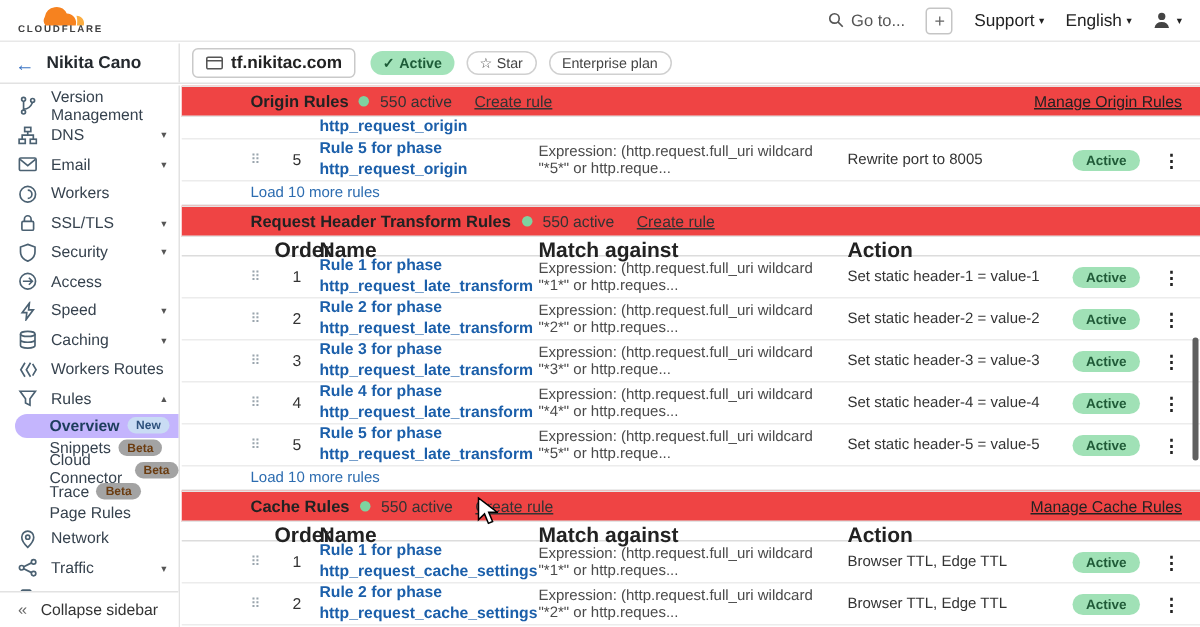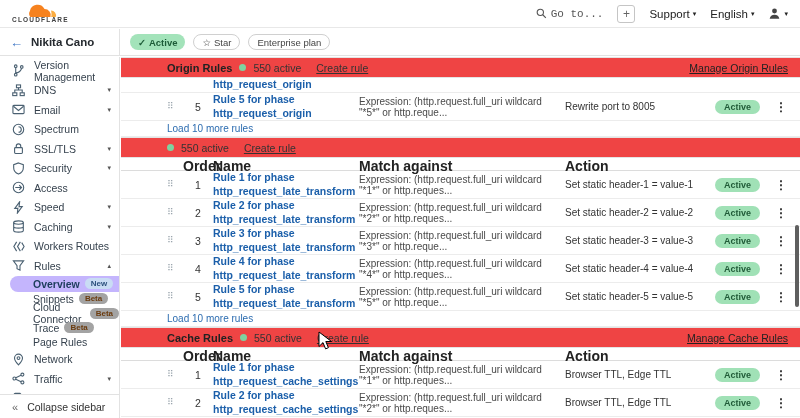--- a/index.html
+++ b/index.html
@@ -5,21 +5,21 @@
   * { margin:0; padding:0; box-sizing:border-box; }
   html,body { width:800px; height:418px; overflow:hidden; background:#fff;
     font-family:"Liberation Sans", sans-serif; color:#333; }
 
   
   .topbar { position:absolute; top:0; left:0; width:800px; height:28px;
     background:#fff; border-bottom:1px solid #e8e8e8; display:flex; align-items:center; }
   .logo { display:flex; flex-direction:column; align-items:center; margin-left:12px; line-height:1; }
   .logo-text { font-size:6.5px; font-weight:bold; letter-spacing:1.2px; color:#404041; margin-top:-2px; }
   .tb-right { margin-left:auto; display:flex; align-items:center; gap:14px; padding-right:12px; }
-  .goto { display:flex; align-items:center; gap:4px; font-size:11px; color:#555;font-family:Liberation Mono, monospace; }
+  .goto { display:flex; align-items:center; gap:4px; font-size:11px; color:#555; }
   .plusbtn { width:18px; height:18px; border:1px solid #c5c5c5; border-radius:3px;
     display:flex; align-items:center; justify-content:center; font-size:12px; color:#666; background:#fff; }
   .tbitem { font-size:11.5px; color:#222; display:flex; align-items:center; gap:3px; }
   .caret { font-size:7px; color:#222; }
 
   
   .accountbar { position:absolute; top:29px; left:0; width:800px; height:27px;
     background:#fff; border-bottom:1px solid #e2e2e2; display:flex; align-items:center; }
   .acct-left { width:120px; height:100%; border-right:1px solid #e2e2e2;
     display:flex; align-items:center; gap:8px; padding-left:10px; flex:none; }
@@ -127,20 +127,27 @@
       <span class="caret">▾</span>
     </div>
   </div>
 </div>
 
 <div class="accountbar">
   <div class="acct-left">
     <span class="backarrow">←</span>
     <span class="acct-name">Nikita Cano</span>
   </div>
+  <div class="domainbox">
+    <svg width="12" height="12" viewBox="0 0 14 14">
+      <rect x="1" y="2.5" width="12" height="9" rx="1" fill="none" stroke="#555" stroke-width="1.2"></rect>
+      <path d="M1 5.3h12" stroke="#555" stroke-width="1.2"></path>
+    </svg>
+    <span>tf.nikitac.com</span>
+  </div>
   <span class="pill pill-green">
     <span>✓</span>
     <span>Active</span>
   </span>
   <span class="pill pill-line">
     <span>☆</span>
     <span>Star</span>
   </span>
   <span class="pill pill-line">
     <span>Enterprise plan</span>
@@ -177,21 +184,21 @@
     </svg>
     <span>Email</span>
     <span class="sbcaret">▾</span>
   </div>
 
   <div class="sbitem">
     <svg width="13" height="13" viewBox="0 0 14 14" fill="none" stroke="#4b6172" stroke-width="1.2">
       <circle cx="7" cy="7" r="5.6"></circle>
         <path d="M7 4a3 3 0 0 1 0 6"></path>
     </svg>
-    <span>Spectrum</span>
+    <span>Workers</span>
   </div>
 
   <div class="sbitem">
     <svg width="13" height="13" viewBox="0 0 14 14" fill="none" stroke="#4b6172" stroke-width="1.2">
       <rect x="2.8" y="6" width="8.4" height="6.4" rx="1"></rect>
         <path d="M4.6 6V4.4a2.4 2.4 0 0 1 4.8 0V6"></path>
     </svg>
     <span>SSL/TLS</span>
     <span class="sbcaret">▾</span>
   </div>
@@ -319,20 +326,21 @@
     <span class="match">Expression: (http.request.full_uri wildcard "*5*" or http.reque...</span>
     <span class="action">Rewrite port to 8005</span>
     <span class="stat">Active</span>
     <span class="kebab">⋮</span>
   </div>
   <div class="loadmore">
     <span>Load 10 more rules</span>
   </div>
 
   <div class="sechead">
+    <span class="sectitle">Request Header Transform Rules</span>
     <span class="gdot"></span>
     <span class="countt">550 active</span>
     <span class="createlink">Create rule</span>
   </div>
   <div class="colhead">
     <span></span>
     <span style="text-align:left">Order</span>
     <span>Name</span>
     <span>Match against</span>
     <span>Action</span>

